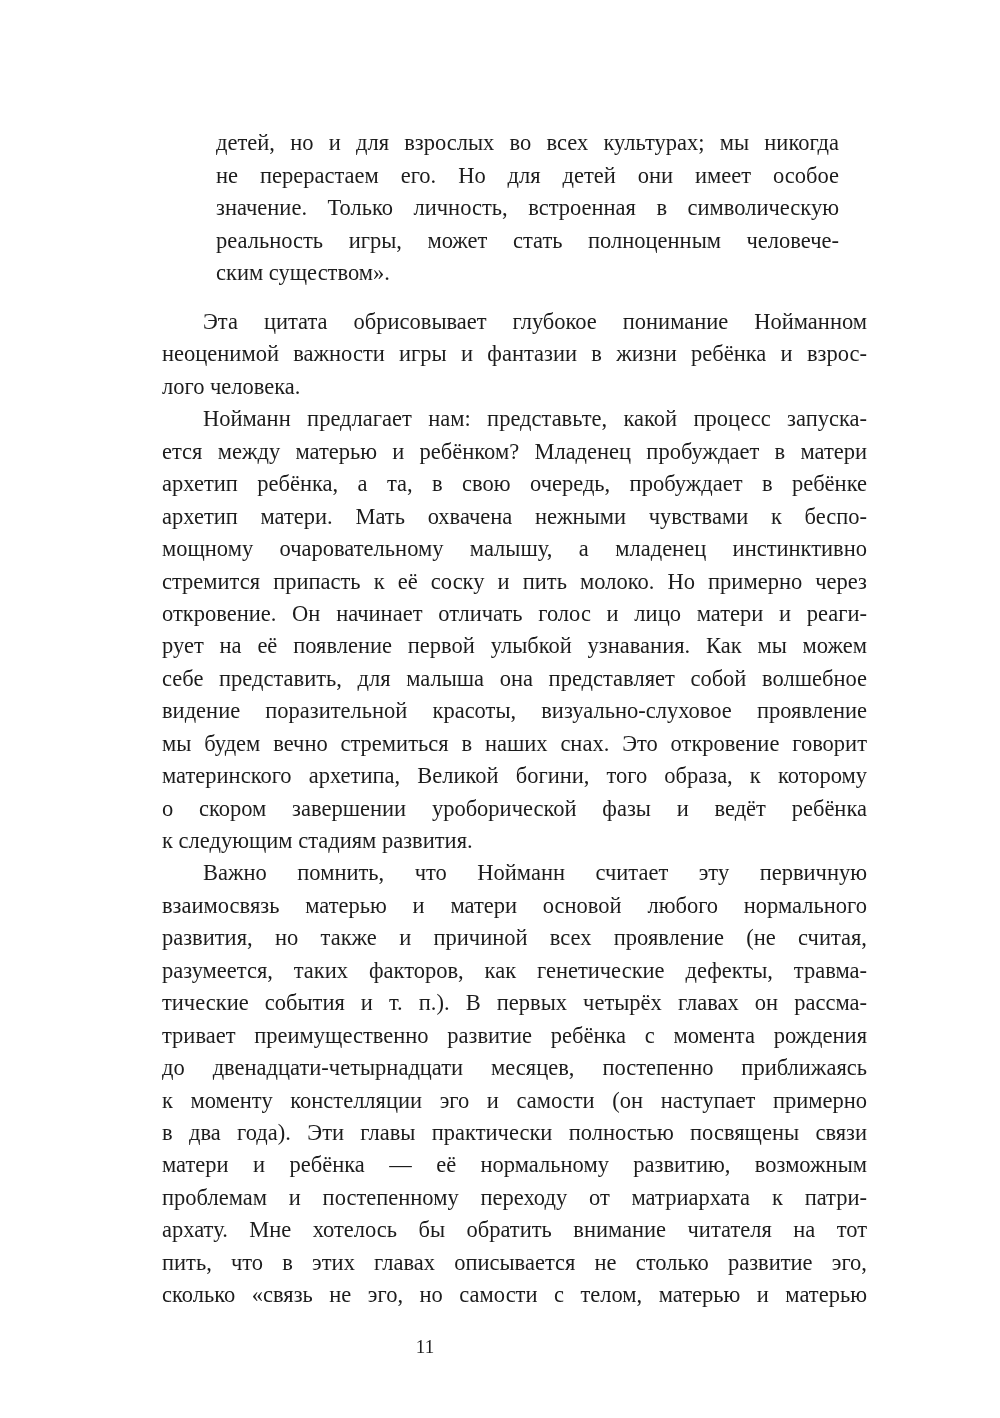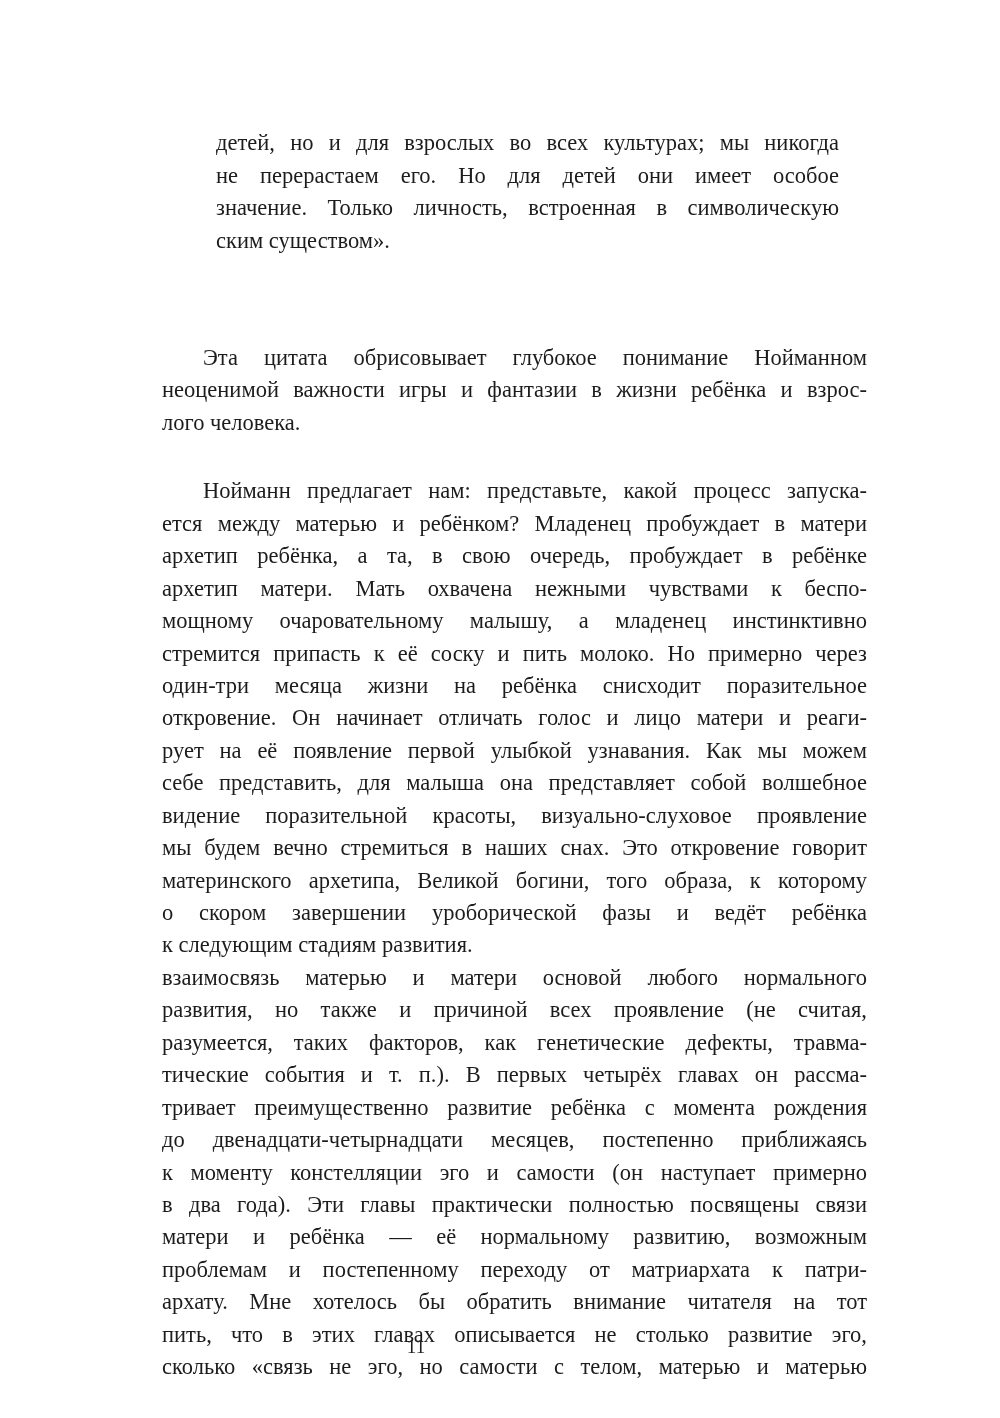--- a/index.html
+++ b/index.html
@@ -45,78 +45,78 @@
       text-align: justify;
       text-align-last: justify;
       white-space: nowrap;
       height: 32.45px;
     }
     .line.short {
       text-align-last: left;
     }
     .line.indent {
       padding-left: 41px;
-      margin-top: 36px;
     }
     .qline {
       display: block;
       text-align: justify;
       text-align-last: justify;
       white-space: nowrap;
       height: 32.6px;
     }
     .qline.short {
       text-align-last: left;
     }
     .page-number {
       position: absolute;
-      left: 0;
+      left: 9px;
       width: 832px;
       top: 1336px;
       text-align: center;
       font-size: 19px;
       line-height: 22px;
     }
   </style>
 </head>
 <body>
 
 <div class="page">
 
   <div class="quote">
     <span class="qline">детей, но и для взрослых во всех культурах; мы никогда</span>
     <span class="qline">не перерастаем его. Но для детей они имеет особое</span>
     <span class="qline">значение. Только личность, встроенная в символическую</span>
+    <span class="qline">реальность игры, может стать полноценным человече-</span>
     <span class="qline short">ским существом».</span>
   </div>
 
   <div class="body-text">
     <div>
       <span class="line indent">Эта цитата обрисовывает глубокое понимание Нойманном</span>
       <span class="line">неоценимой важности игры и фантазии в жизни ребёнка и взрос-</span>
       <span class="line short">лого человека.</span>
     </div>
     <div>
       <span class="line indent">Нойманн предлагает нам: представьте, какой процесс запуска-</span>
       <span class="line">ется между матерью и ребёнком? Младенец пробуждает в матери</span>
       <span class="line">архетип ребёнка, а та, в свою очередь, пробуждает в ребёнке</span>
       <span class="line">архетип матери. Мать охвачена нежными чувствами к беспо-</span>
       <span class="line">мощному очаровательному малышу, а младенец инстинктивно</span>
       <span class="line">стремится припасть к её соску и пить молоко. Но примерно через</span>
-      <span class="line">один-три месяца жизни на ребёнка снисходит поразительное</span>
       <span class="line">откровение. Он начинает отличать голос и лицо матери и реаги-</span>
       <span class="line">рует на её появление первой улыбкой узнавания. Как мы можем</span>
       <span class="line">себе представить, для малыша она представляет собой волшебное</span>
       <span class="line">видение поразительной красоты, визуально-слуховое проявление</span>
       <span class="line">мы будем вечно стремиться в наших снах. Это откровение говорит</span>
       <span class="line">материнского архетипа, Великой богини, того образа, к которому</span>
       <span class="line">о скором завершении уроборической фазы и ведёт ребёнка</span>
       <span class="line short">к следующим стадиям развития.</span>
     </div>
     <div>
+      <span class="line indent">Важно помнить, что Нойманн считает эту первичную</span>
       <span class="line">взаимосвязь матерью и матери основой любого нормального</span>
       <span class="line">развития, но также и причиной всех проявление (не считая,</span>
       <span class="line">разумеется, таких факторов, как генетические дефекты, травма-</span>
       <span class="line">тические события и т. п.). В первых четырёх главах он рассма-</span>
       <span class="line">тривает преимущественно развитие ребёнка с момента рождения</span>
       <span class="line">до двенадцати-четырнадцати месяцев, постепенно приближаясь</span>
       <span class="line">к моменту констелляции эго и самости (он наступает примерно</span>
       <span class="line">в два года). Эти главы практически полностью посвящены связи</span>
       <span class="line">матери и ребёнка — её нормальному развитию, возможным</span>
       <span class="line">проблемам и постепенному переходу от матриархата к патри-</span>

